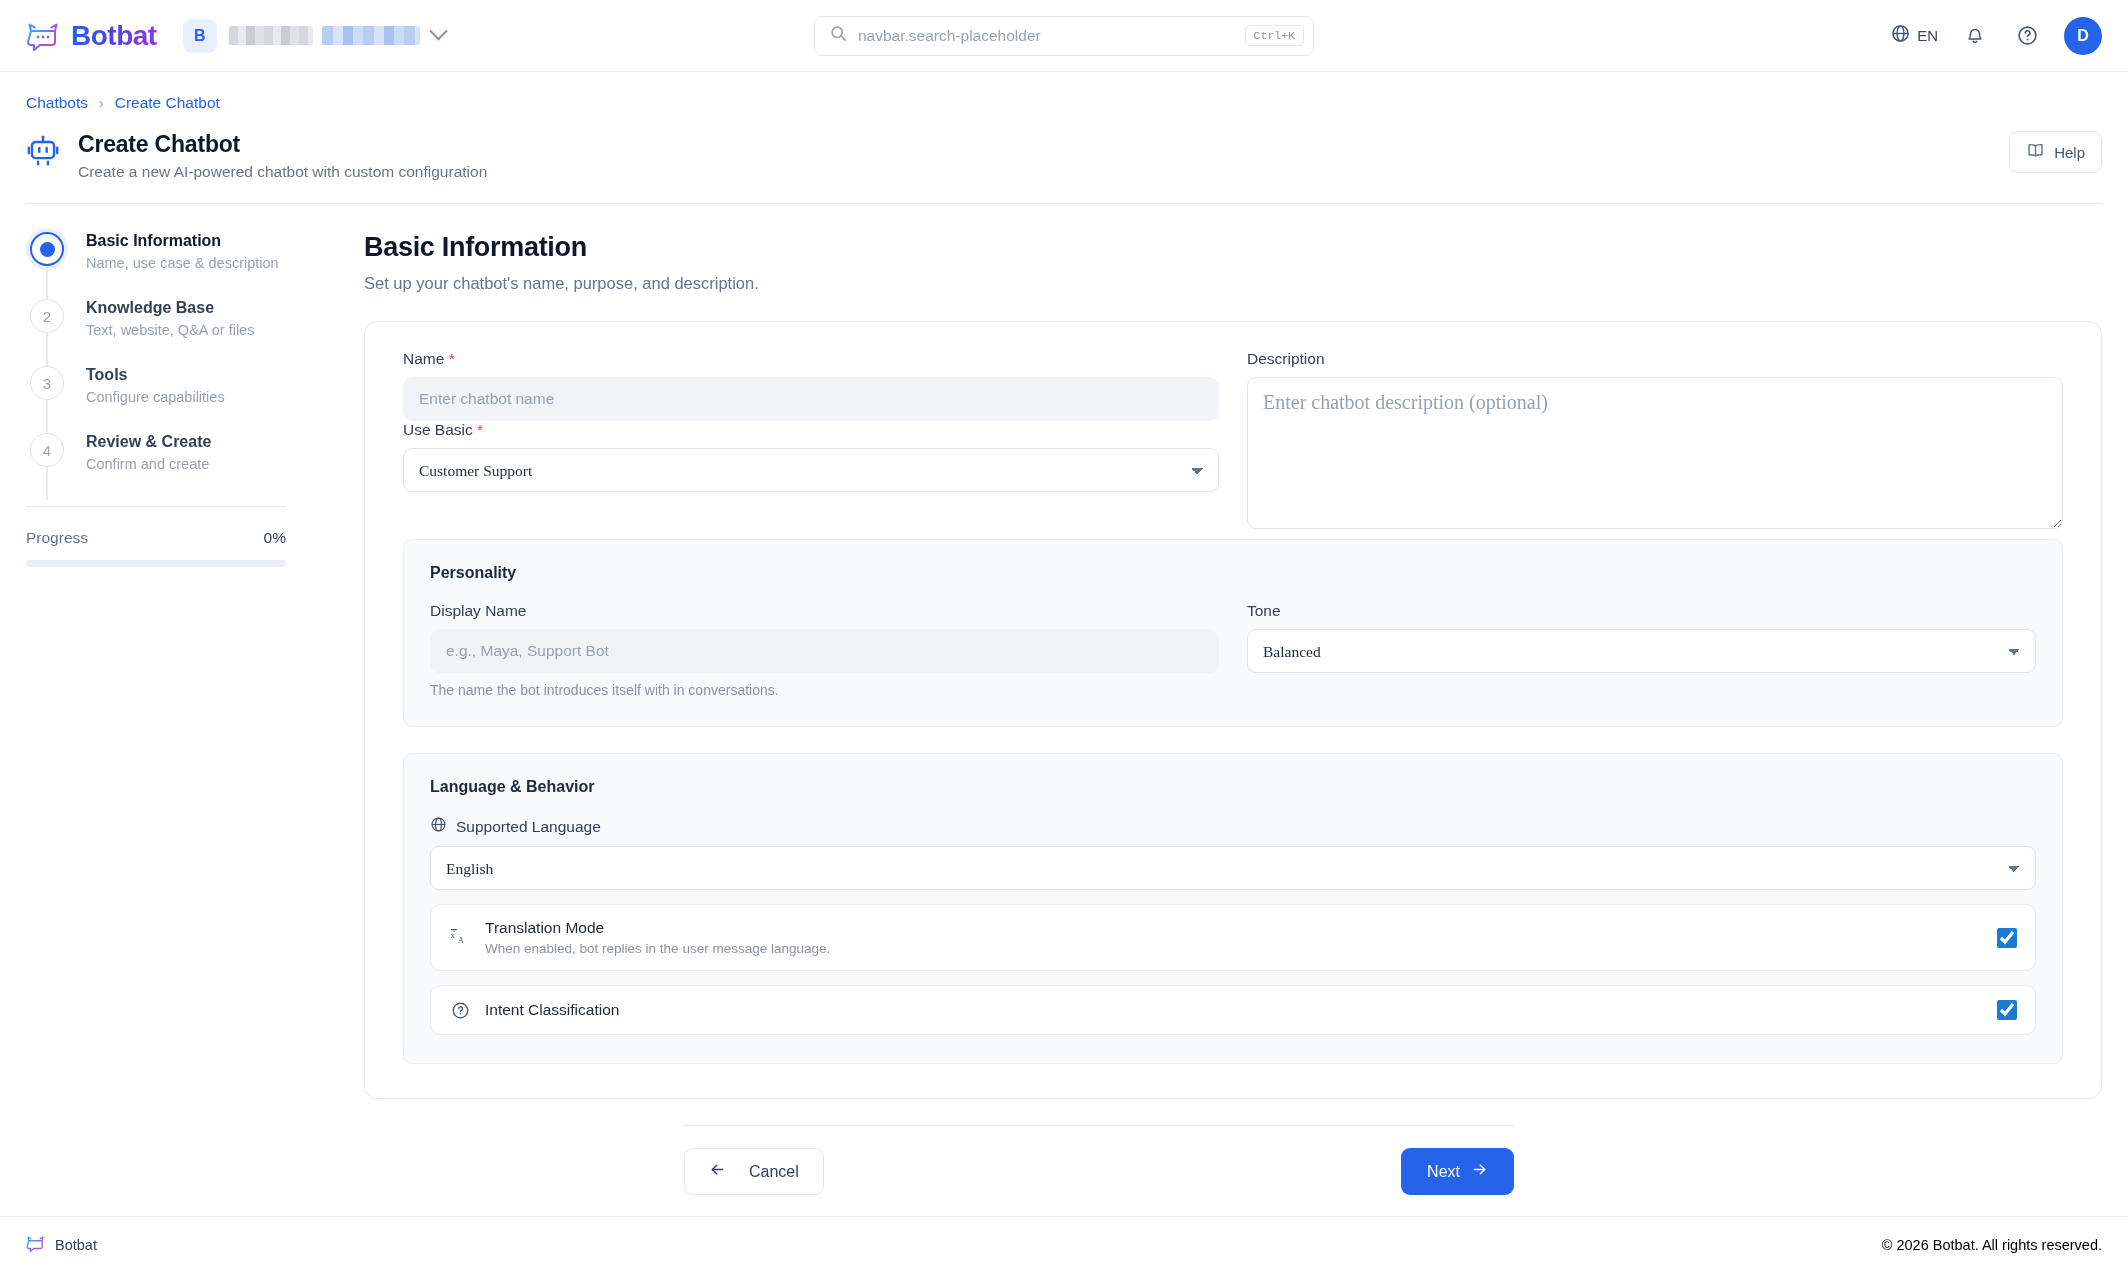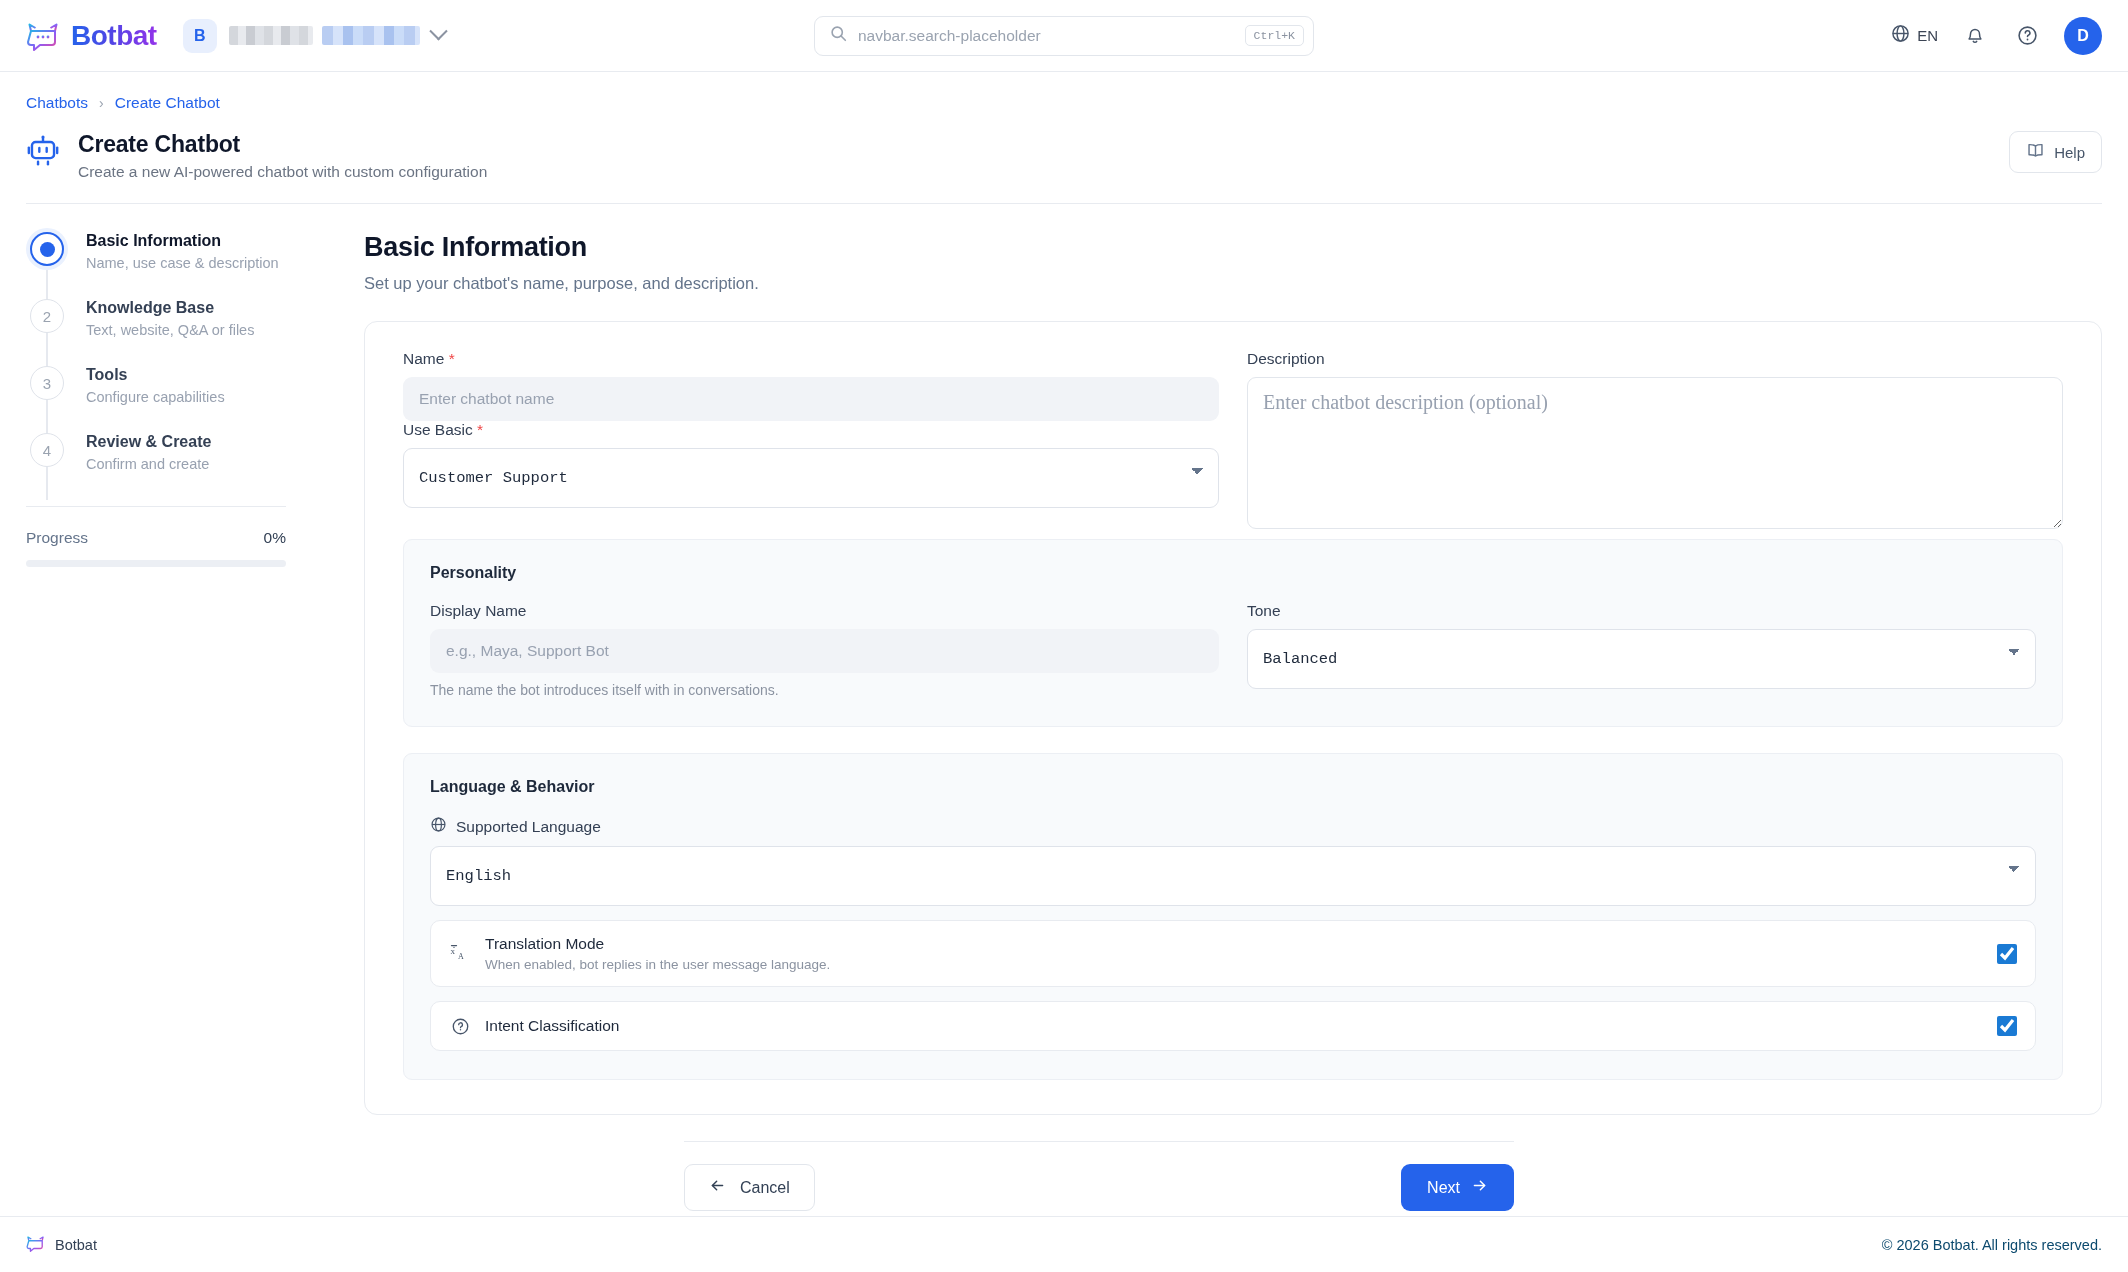--- a/index.html
+++ b/index.html
@@ -127,23 +127,23 @@
   .fld { }
   .lbl { font-size: 15.5px; color: #344054; display: block; margin-bottom: 9px; }
   .req { color: #ef4444; }
   .inp {
     width: 100%; height: 44px; border-radius: 9px; border: 1px solid transparent;
     background: #f1f3f7; padding: 0 15px; font-size: 15.5px; color: #1e293b;
     font-family: "Liberation Sans", sans-serif;
   }
   .inp::placeholder { color: #98a1b0; }
   .sel {
-    width: 100%; height: 60px; border-radius: 9px; border: 1px solid #dfe3ea;
+    width: 100%; height: 44px; border-radius: 9px; border: 1px solid #dfe3ea;
     background: #fff; padding: 0 15px; font-size: 15.5px; color: #1e293b;
-    font-family: Liberation Mono, monospace; appearance: none;
+    font-family: Liberation Serif, serif; appearance: none;
     background-image: linear-gradient(45deg, transparent 50%, #64748b 50%), linear-gradient(135deg, #64748b 50%, transparent 50%);
     background-position: calc(100% - 21px) 19px, calc(100% - 15px) 19px;
     background-size: 6px 6px, 6px 6px; background-repeat: no-repeat;
     cursor: pointer;
   }
   .ta {
     width: 100%; height: 152px; border-radius: 9px; border: 1px solid #e2e6ec;
     background: #fff; padding: 13px 15px; font-size: 20px; color: #1e293b;
     font-family: Liberation Serif, serif; resize: vertical;
   }
@@ -169,40 +169,40 @@
   .cbx { width: 20px; height: 20px; accent-color: #1a7ad4; cursor: pointer; }
   .lang-lbl { display: flex; align-items: center; gap: 9px; font-size: 15.5px; color: #344054; margin-bottom: 9px; }
 
   
   .actions {
     margin-top: 26px; border-top: 1px solid #e8ebf0;
     padding: 22px 0 26px 0; display: flex; align-items: center;
     justify-content: space-between; width: 830px; margin-left: 320px;
   }
   .btn-cancel {
-    display: flex; align-items: center; gap: 14px;
+    display: flex; align-items: center; gap: 23px;
     border: 1px solid #e2e6ec; border-radius: 9px; background: #fff;
     padding: 12px 24px; font-size: 16px; color: #334155; cursor: pointer;
     font-family: "Liberation Sans", sans-serif;
   }
   .btn-next {
     display: flex; align-items: center; gap: 11px;
     border: none; border-radius: 9px; background: #2563eb;
     padding: 13px 26px; font-size: 16px; color: #fff; font-weight: 500; cursor: pointer;
     font-family: "Liberation Sans", sans-serif;
   }
 
   
   .foot {
     height: 56px; flex: 0 0 56px; border-top: 1px solid #e8ebf0;
     display: flex; align-items: center; padding: 0 26px;
     background: #fff;
   }
   .foot-brand { display: flex; align-items: center; gap: 10px; font-size: 14.5px; color: #334155; }
-  .foot-copy { margin-left: auto; font-size: 14.5px; color: #0c4a6e; }
+  .foot-copy { margin-left: auto; font-size: 14.5px; color: #000000; }
 </style>
 </head>
 <body>
 
 <div class="page">
 
   <div class="navbar">
     <div class="brand">
       <span class="brand-logo">
         <svg width="34" height="34" viewBox="0 0 34 34" fill="none">

